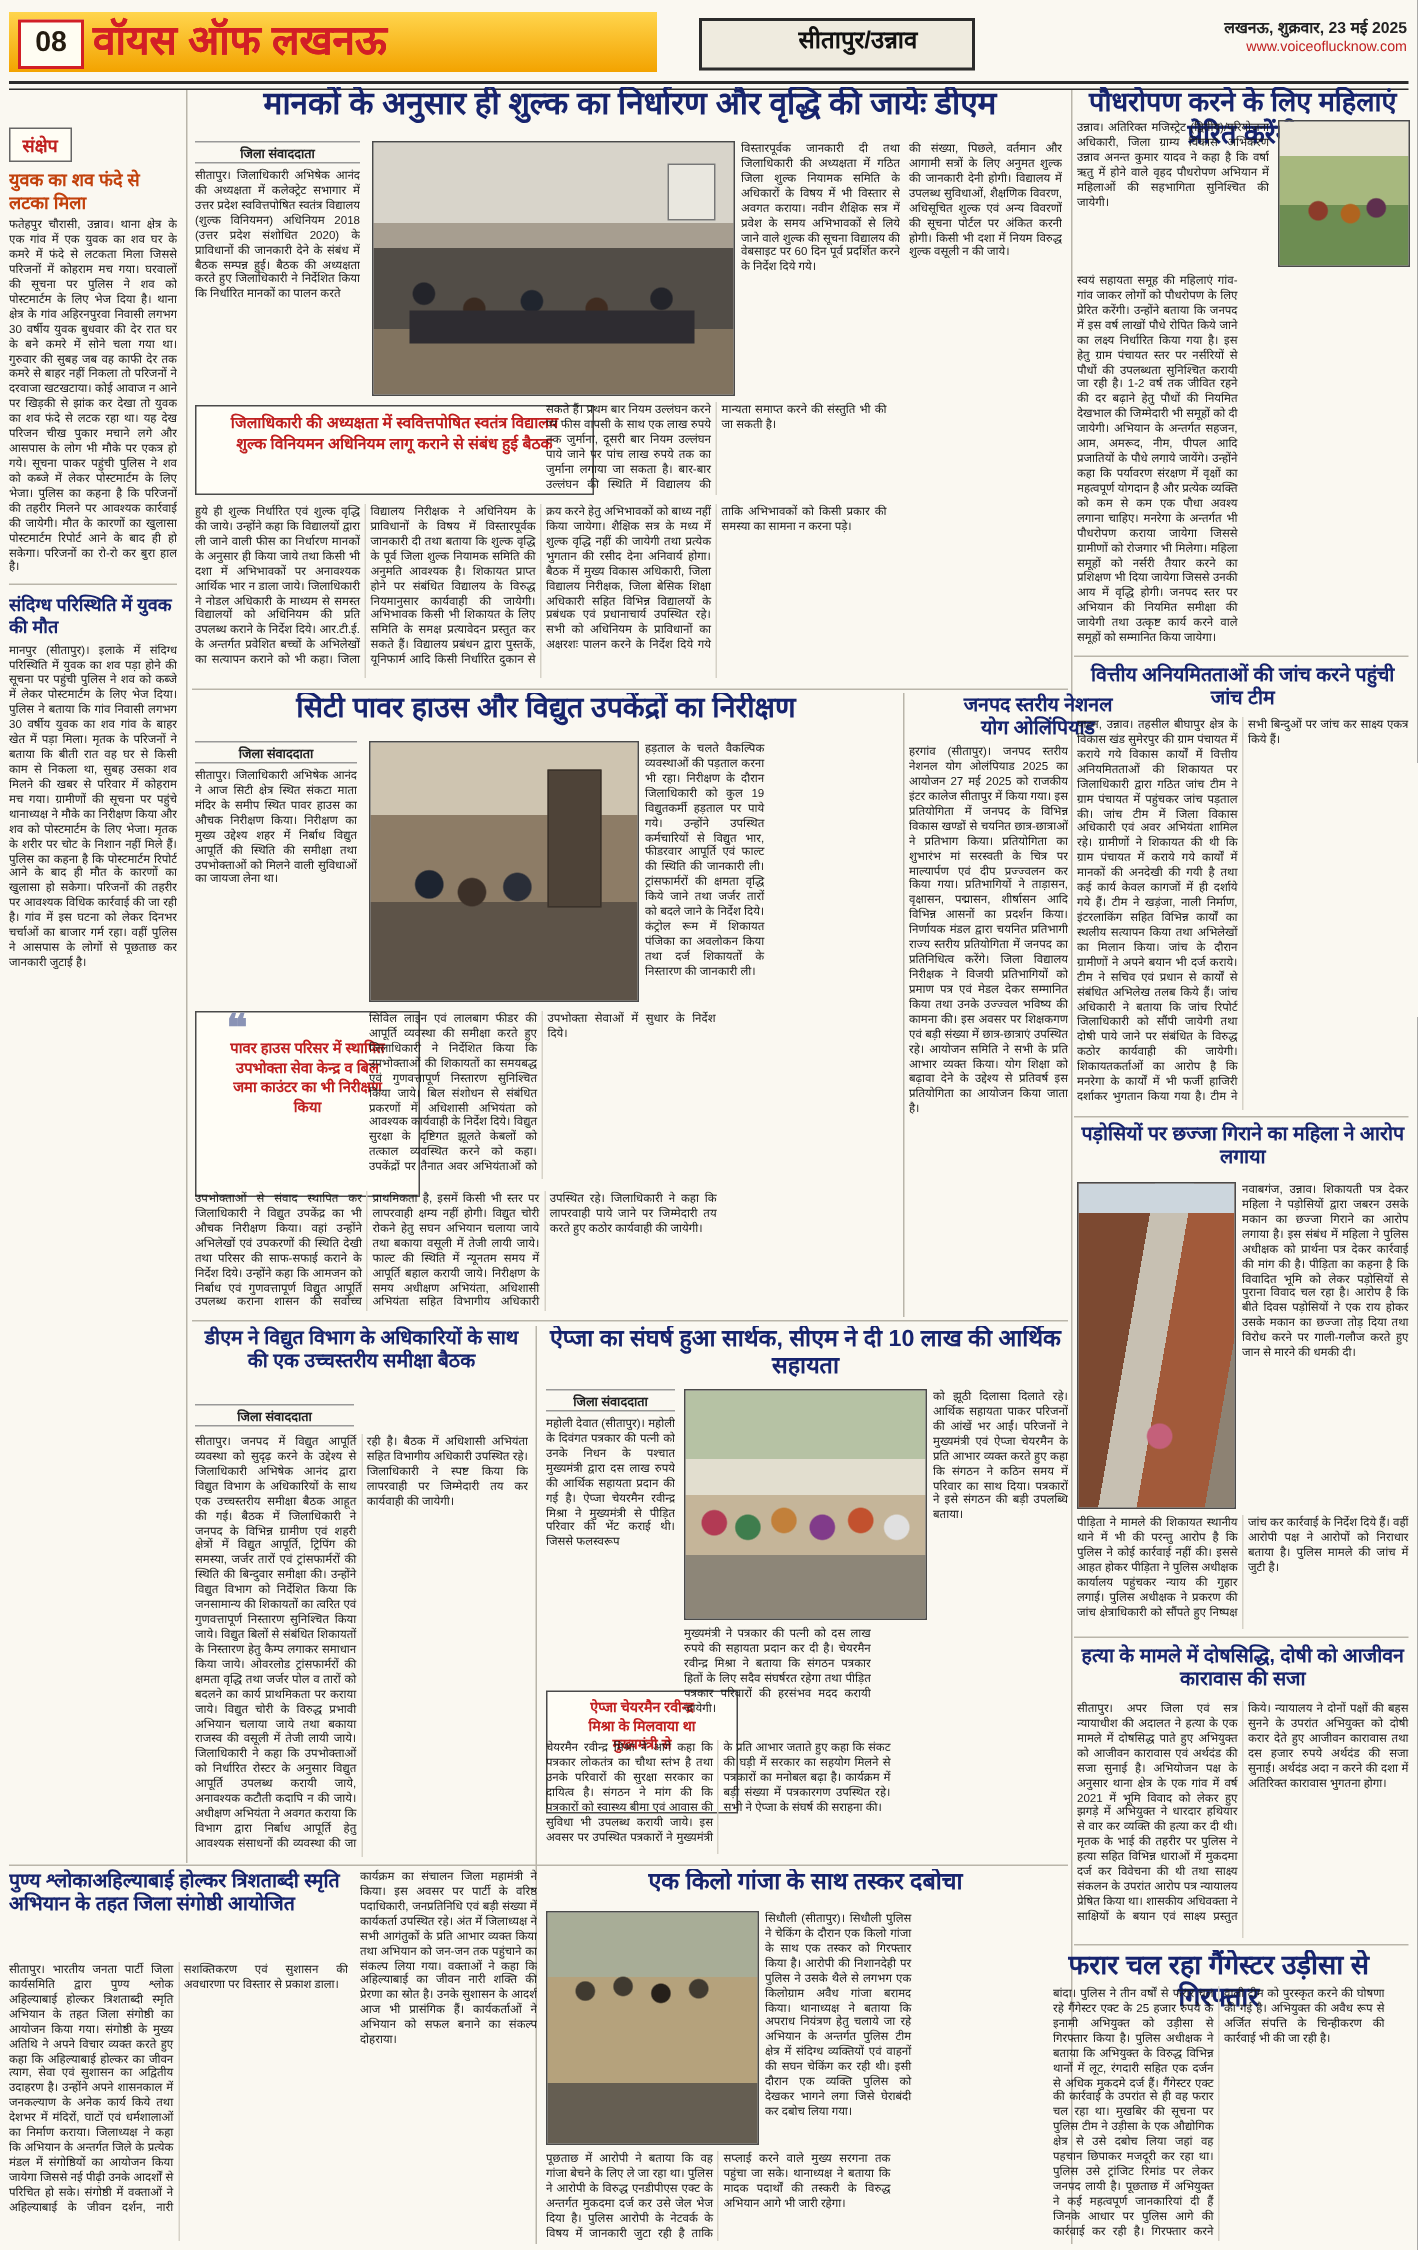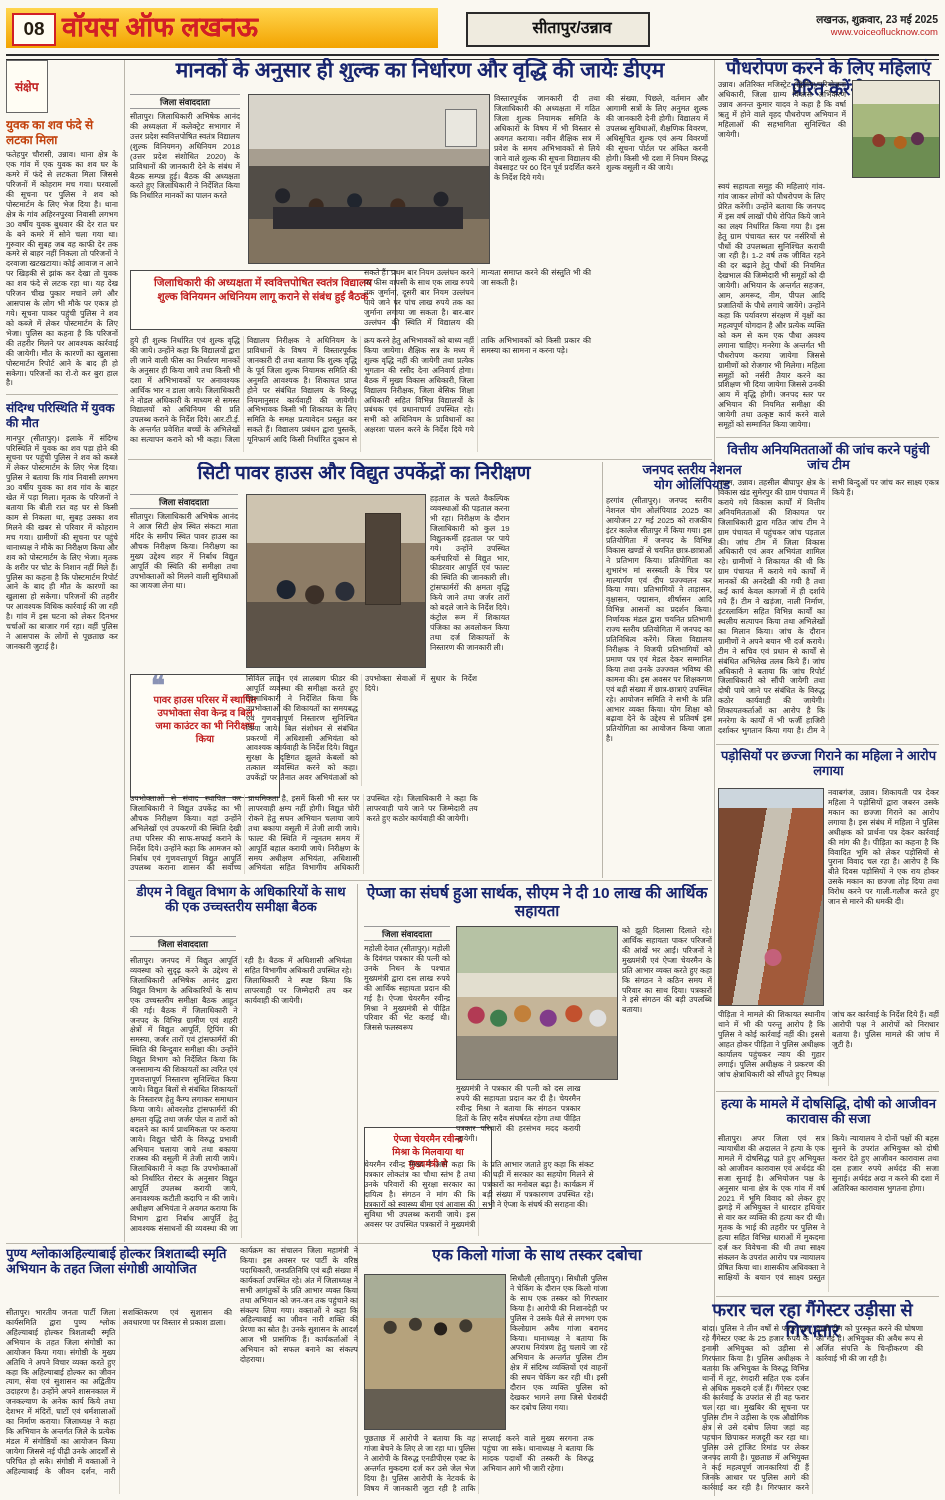--- a/index.html
+++ b/index.html
@@ -24,22 +24,22 @@
   .brief-h.red{color:#c2410c}.brief-h.navy{color:#17246e}
   #mast-strip{background:linear-gradient(#ffd54d,#f3a300);}
   #mast-pageno{border:2px solid #d21f26;background:#fffdf2;font-weight:bold;font-size:19px;
           line-height:27px;text-align:center;color:#241c10;}
   #mast-title{color:#d21f26;font-weight:bold;font-size:27px;line-height:34px;text-shadow:0 0 0 #d21f26;}
   #mast-section{border:2px solid #2b2b2b;background:#efebdf;text-align:center;font-weight:bold;
           font-size:16px;line-height:27px;color:#111;padding-left:28px;}
   #mast-date{text-align:right;font-size:10.5px;color:#222;font-weight:bold;line-height:1.25;}
   #mast-web{font-size:9.5px;color:#c02020;font-weight:normal;}
   #mast-rule{border-top:2px solid #2b2b2b;border-bottom:1px solid #2b2b2b;height:3px;}
-  #brief-tag{border:1px solid #666;display:inline-block;padding:17px 8px;color:#c02020;
-          font-weight:bold;font-size:12px;background:#fffdf4;}
+  #brief-tag{border:1px solid #666;display:inline-block;padding:2px 8px;color:#c02020;
+          font-weight:bold;font-size:12px;background:#fffdf4;margin-top:25px;}
   
   .ph-meeting{background:
     radial-gradient(circle at 14% 60%, #23242a 0 7px, rgba(0,0,0,0) 8px),
     radial-gradient(circle at 28% 66%, #3a2a20 0 7px, rgba(0,0,0,0) 8px),
     radial-gradient(circle at 44% 63%, #20252e 0 7px, rgba(0,0,0,0) 8px),
     radial-gradient(circle at 62% 66%, #402c20 0 7px, rgba(0,0,0,0) 8px),
     radial-gradient(circle at 80% 62%, #23242a 0 7px, rgba(0,0,0,0) 8px),
     linear-gradient(#d8d4ca 0 32%, #a79e90 32% 42%, #524d47 42% 74%, #81735f 74%);}
   .ph-screen{background:#e9e7df;border:1px solid #777;}
   .ph-table{background:#2e2c31;}

